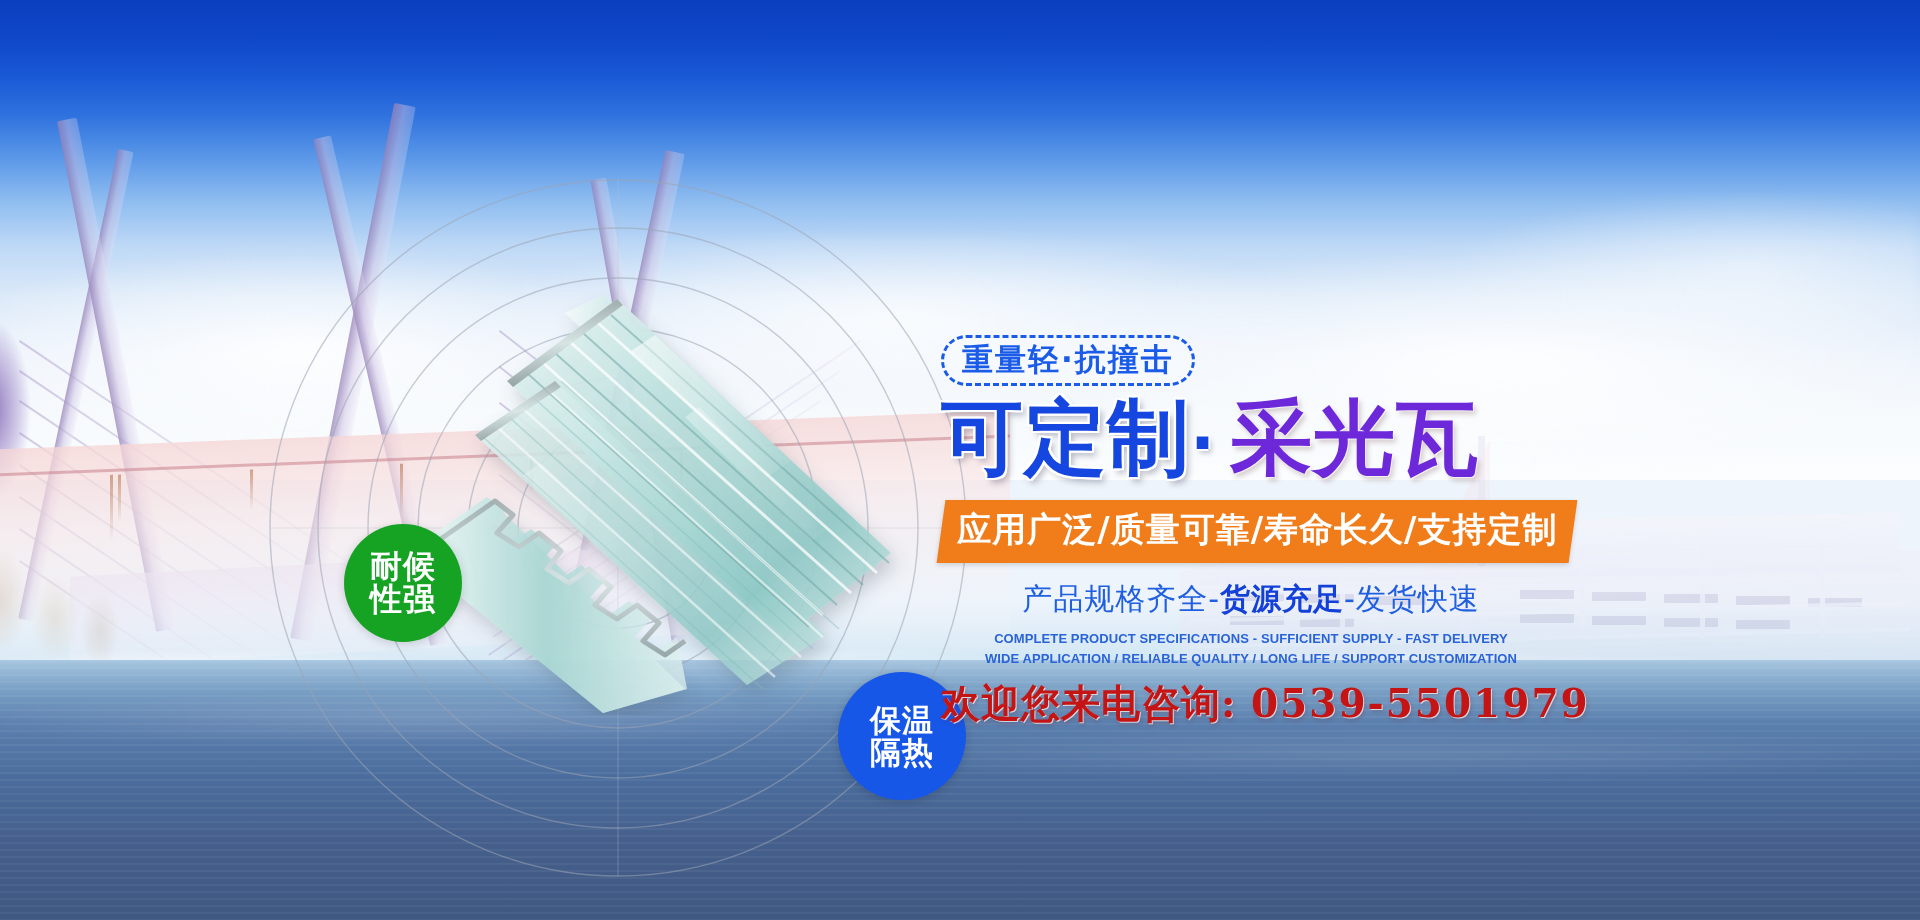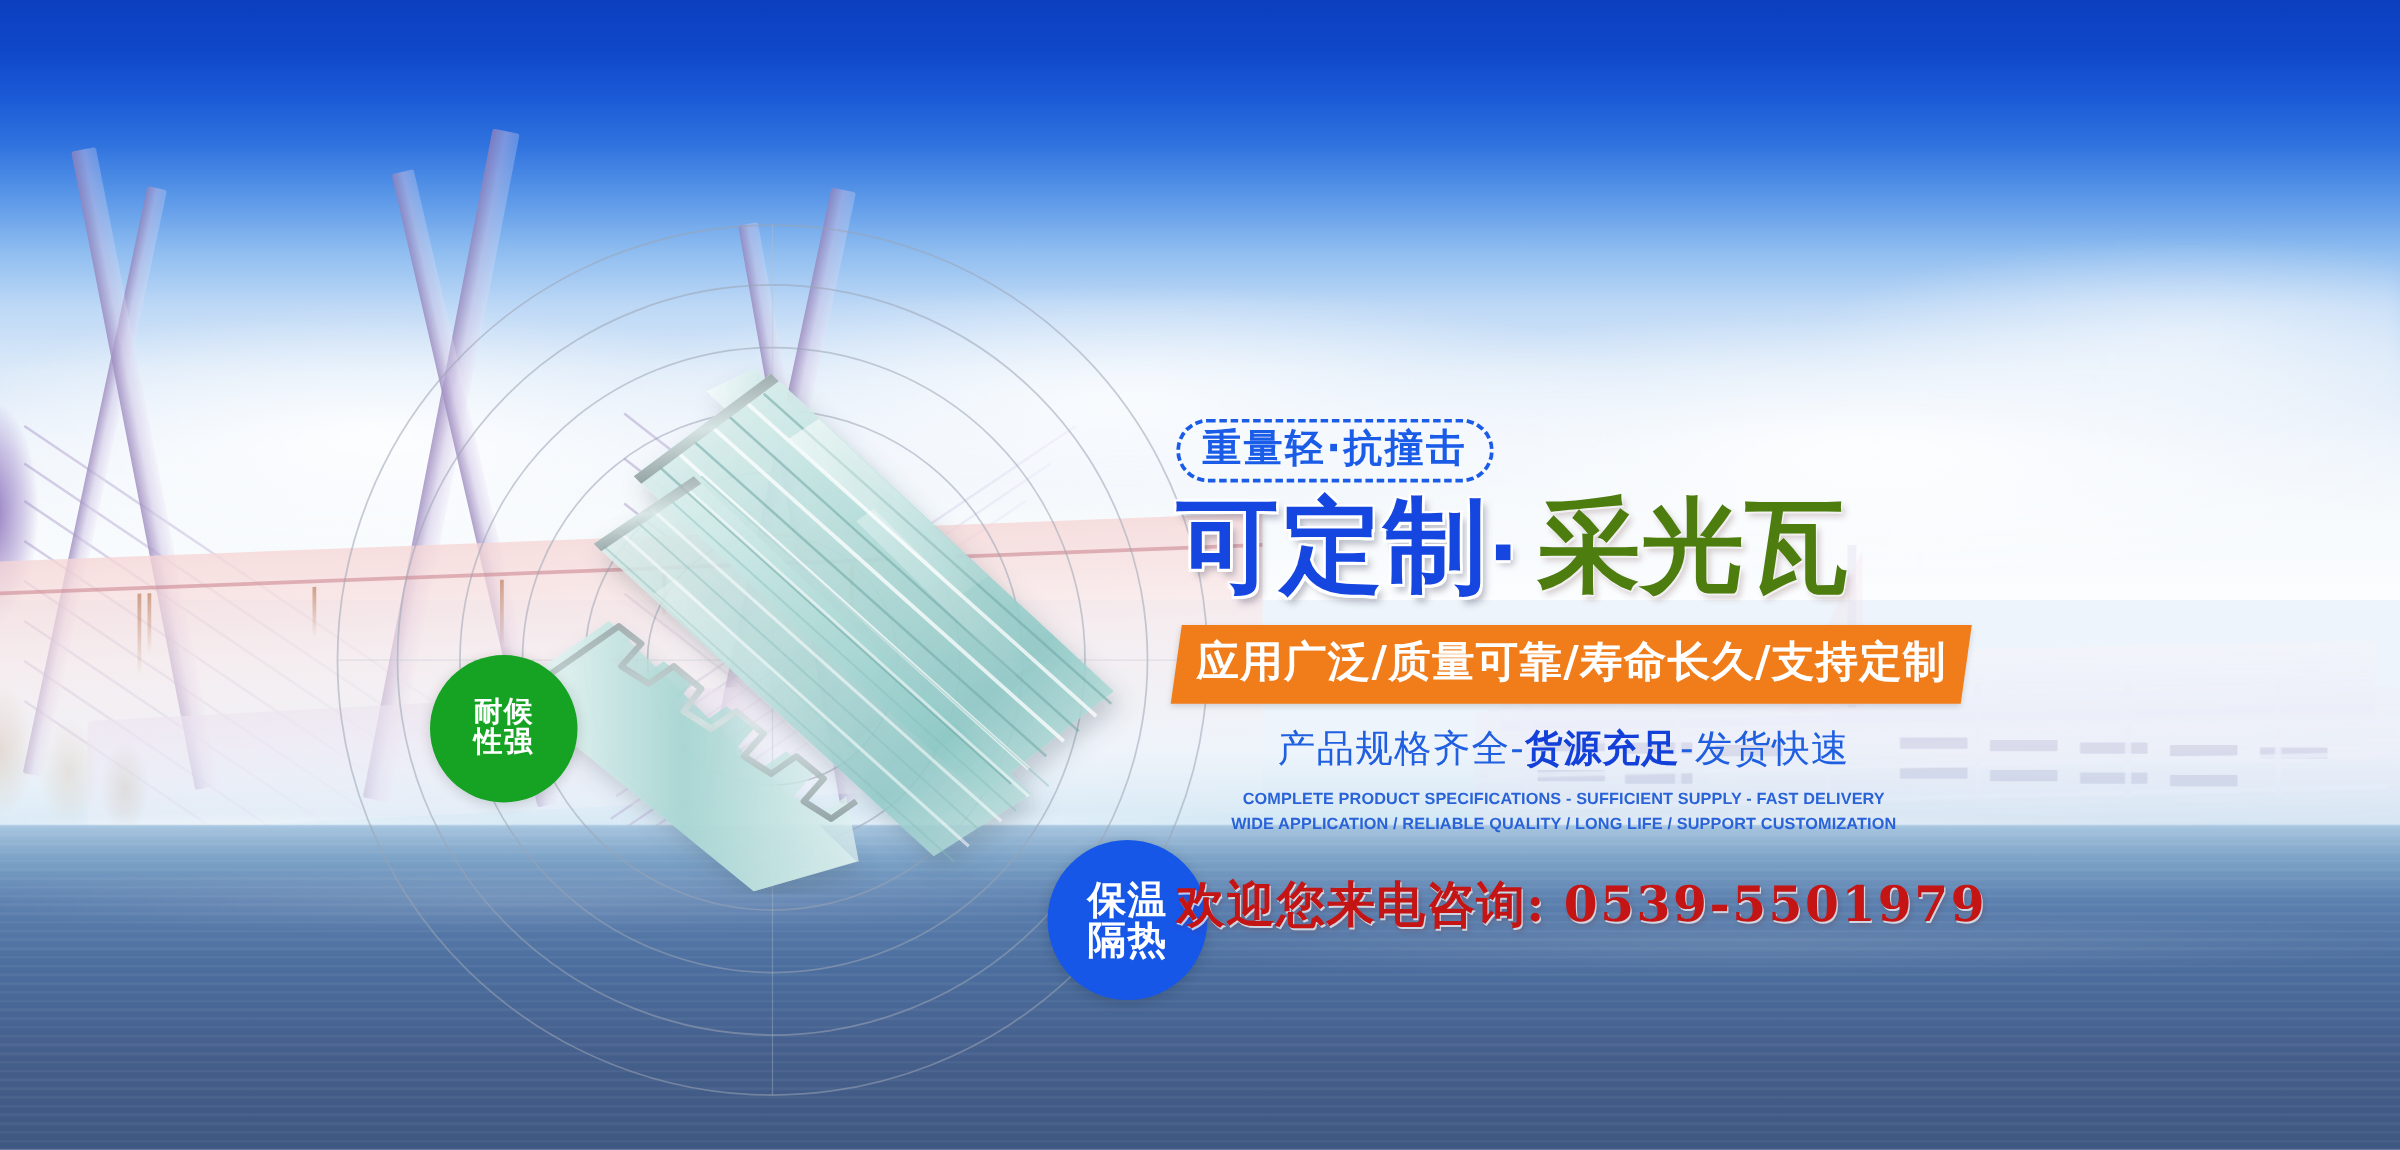--- a/index.html
+++ b/index.html
@@ -180,21 +180,21 @@
     box-shadow:0 2px 10px rgba(0,0,0,.16);
     letter-spacing:1px;
   }
   .badge span{display:block;white-space:nowrap;}
   .badge-blue{background:#1757e8;}
   .badge-orange{background:#ef6f18;}
   .badge-green{background:#16a324;}
 
   #badge-transmittance{left:388px;top:278px;width:130px;height:130px;font-size:31px;}
   #badge-uv{left:834px;top:284px;width:120px;height:120px;font-size:30px;}
-  #badge-weather{left:344px;top:524px;width:118px;height:118px;font-size:23px;}
+  #badge-weather{left:344px;top:524px;width:118px;height:118px;font-size:32px;}
   #badge-insulation{left:838px;top:672px;width:128px;height:128px;font-size:31px;}
 
   
   .copy{
     position:absolute;left:941px;top:335px;width:680px;
   }
   .tagline-pill{
     display:inline-block;
     border:3px dashed #1a5ce8;
     border-radius:30px;
@@ -222,21 +222,21 @@
     text-shadow:
       2px 0 0 #fff,-2px 0 0 #fff,0 2px 0 #fff,0 -2px 0 #fff,
       2px 2px 0 #fff,-2px 2px 0 #fff,2px -2px 0 #fff,-2px -2px 0 #fff,
       4px 5px 6px rgba(60,60,90,.35);
   }
   .headline .h-dot{
     color:#1546e0;font-size:66px;
     text-shadow:2px 0 0 #fff,-2px 0 0 #fff,0 2px 0 #fff,0 -2px 0 #fff,3px 4px 5px rgba(60,60,90,.3);
   }
   .headline .h-red{
-    color:#4d7c0f;
+    color:#6d28d9;
     margin-left:14px;
     text-shadow:1px 1px 0 rgba(255,255,255,.65), 3px 4px 5px rgba(90,40,40,.22);
   }
 
   .feat-bar{
     margin-top:20px;
     display:inline-block;
     background:#f07c1a;
     color:#fff;
     font-family:"DejaVu Sans","Liberation Sans",sans-serif;
@@ -268,21 +268,21 @@
     color:#2a63d8;
     font-family:"Liberation Sans","DejaVu Sans",sans-serif;
     font-weight:700;
     font-size:13px;
     letter-spacing:.1px;
     line-height:1.55;
     white-space:nowrap;
   }
 
   .phone{
-    margin-top:28px;
+    margin-top:8px;
     width:620px;
     text-align:center;
     white-space:nowrap;
     font-family:"DejaVu Serif","Liberation Serif",serif;
     font-weight:700;
     font-size:39px;
     color:#c51414;
     text-shadow:1px 1px 0 rgba(255,255,255,.7), 2px 3px 4px rgba(110,30,30,.22);
     letter-spacing:1px;
   }

